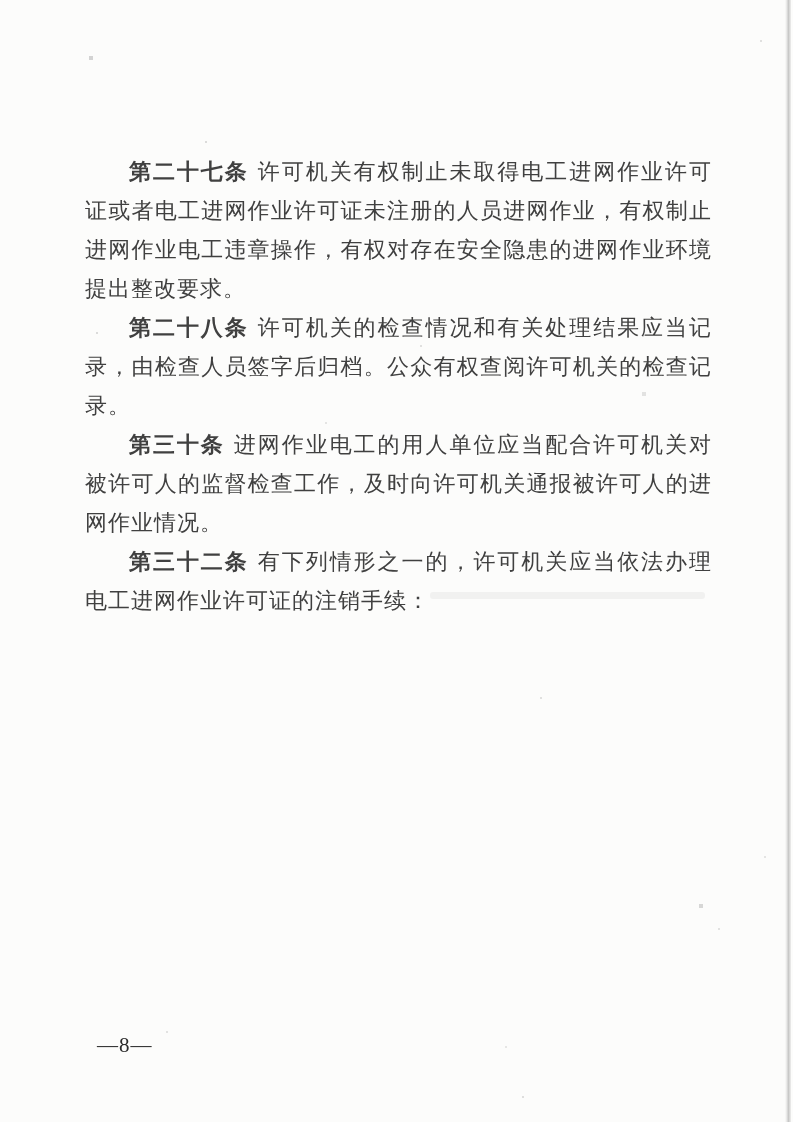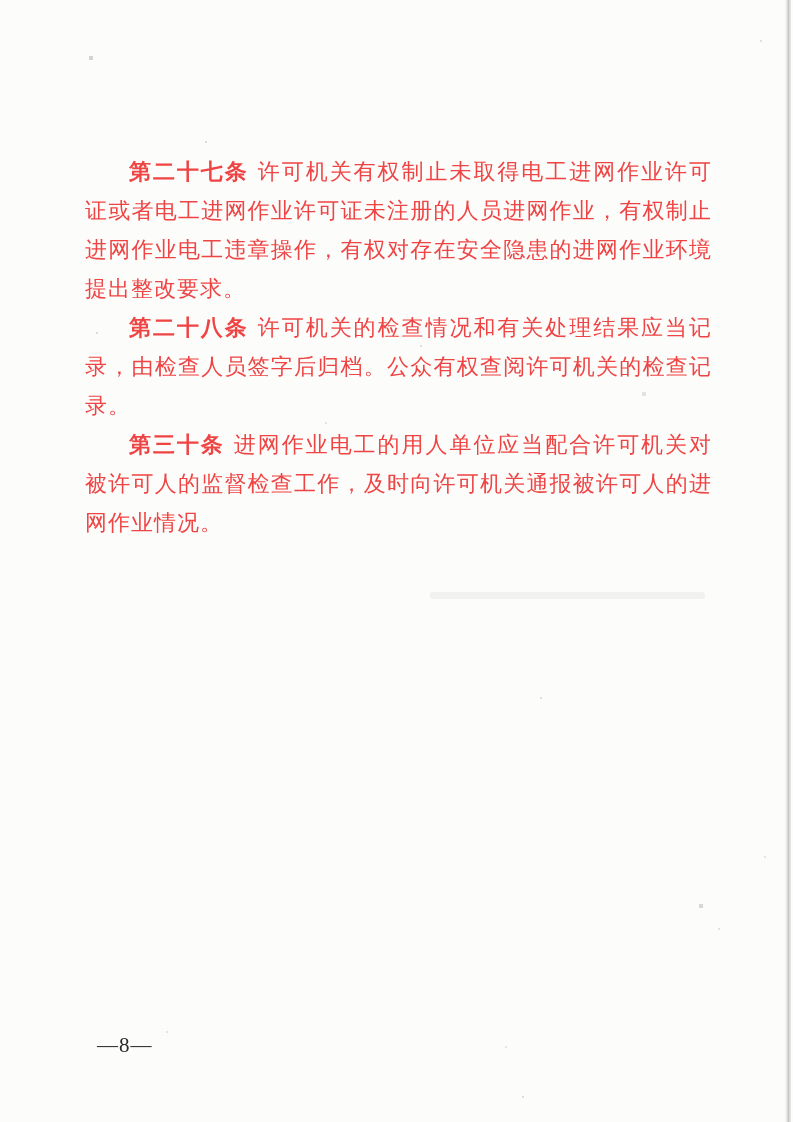--- a/index.html
+++ b/index.html
@@ -16,21 +16,21 @@
   }
   .scan-page {
     position: absolute;
     inset: 0;
   }
   .content {
     position: absolute;
     left: 85px;
     top: 152px;
     width: 627px;
-    color: #ef4444;
+    color: #404040;
     font-size: 22px;
     line-height: 39px;
     letter-spacing: 1px;
     text-align: justify;
     word-break: break-all;
   }
   .content p {
     margin: 0;
     text-indent: 2em;
   }
@@ -104,20 +104,23 @@
   <div class="content">
     <p>
       <span class="term">第二十七条</span><span>许可机关有权制止未取得电工进网作业许可证或者电工进网作业许可证未注册的人员进网作业，有权制止进网作业电工违章操作，有权对存在安全隐患的进网作业环境提出整改要求。</span>
     </p>
     <p>
       <span class="term">第二十八条</span><span>许可机关的检查情况和有关处理结果应当记录，由检查人员签字后归档。公众有权查阅许可机关的检查记录。</span>
     </p>
     <p>
       <span class="term">第三十条</span><span>进网作业电工的用人单位应当配合许可机关对被许可人的监督检查工作，及时向许可机关通报被许可人的进网作业情况。</span>
     </p>
+    <p>
+      <span class="term">第三十二条</span><span>有下列情形之一的，许可机关应当依法办理电工进网作业许可证的注销手续：</span>
+    </p>
   </div>
 
   <div class="page-number">—8—</div>
 
   <div class="scan-smudge"></div>
   <div class="scan-noise"></div>
   <div class="scan-edge-right"></div>
 
 </div>
 

